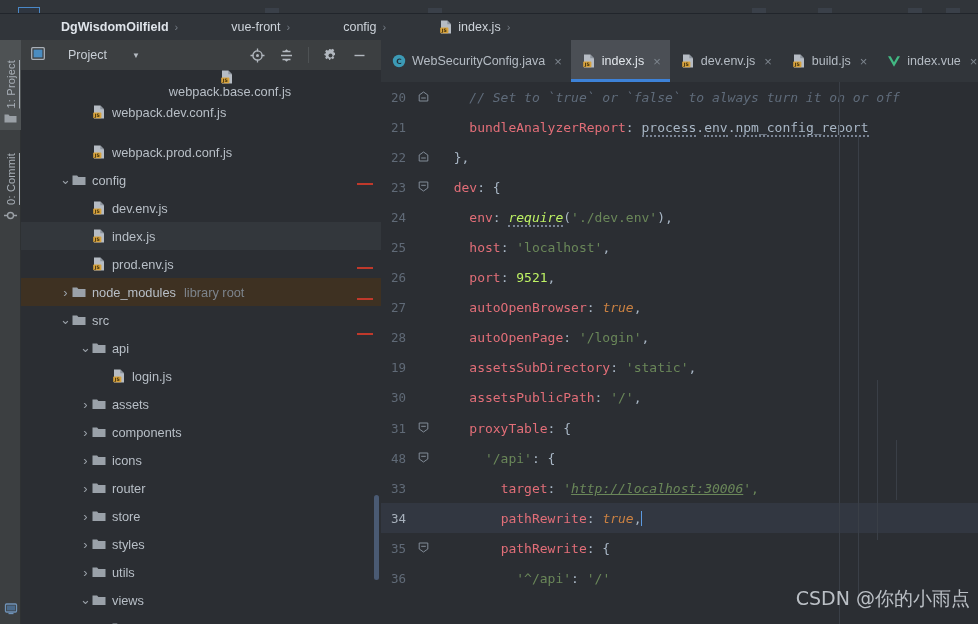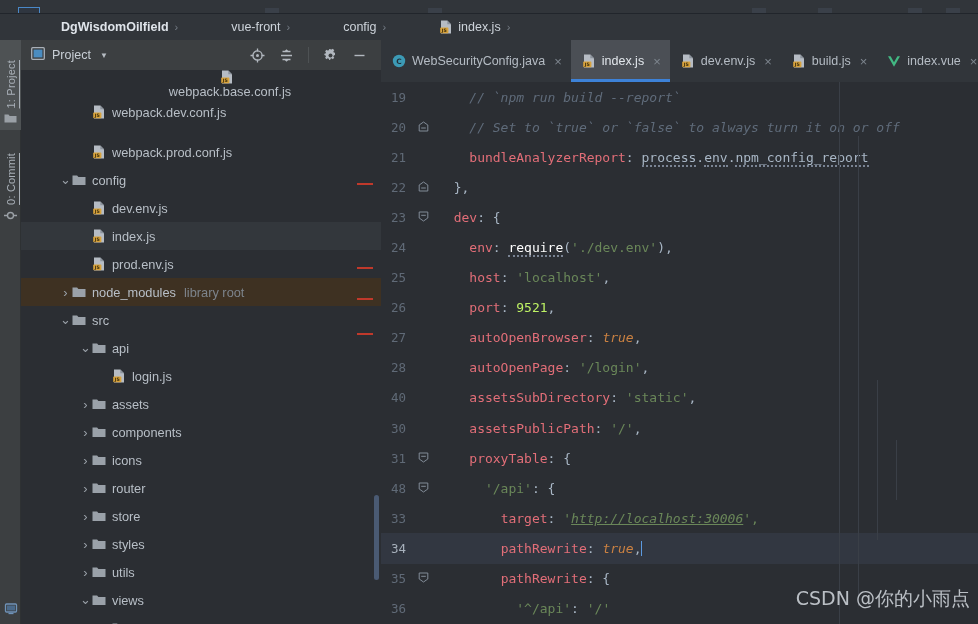--- a/index.html
+++ b/index.html
@@ -78,21 +78,21 @@
     position: absolute; left: 21px; top: 40px; width: 360px; height: 584px;
     background: #3c3f41;
   }
   .pp-header {
     position: absolute; left: 0; top: 0; width: 360px; height: 30px;
     background: #3c3f41;
     display: flex; align-items: center;
     padding: 0 6px 0 10px;
   }
   .pp-title {
-    display: flex; align-items: center; gap: 7px;
+    display: flex; align-items: center; gap: 23px;
     color: #c9cfd6; font-size: 12.5px;
   }
   .pp-caret { color: #b5bbc2; font-size: 8px; margin-left: 2px; }
   .pp-actions {
     margin-left: auto;
     display: flex; align-items: center; gap: 14px;
     padding-right: 8px;
   }
   .pp-act { cursor: default; line-height: 0; }
   .pp-divider {
@@ -193,21 +193,21 @@
     background: #3c4149;
   }
   .indent-guide {
     position: absolute; top: 42px; width: 1px; height: 542px;
     background: #3a3f47;
   }
   .t-prop    { color: #e26e78; }
   .t-str     { color: #6a8759; }
   .t-num     { color: #bef264; }
   .t-com     { color: #5f6b7a; font-style: italic; }
-  .t-fn      { color: #ffffff; }
+  .t-fn      { color: #bef264; font-style: italic; }
   .t-plain   { color: #a9b7c6; }
   .t-true    { color: #cc8242; font-style: italic; }
   .t-link    { color: #6a8759; text-decoration: underline; font-style: italic; }
   .t-squig   { border-bottom: 2px dotted #7a8494; }
   .caret {
     display: inline-block; width: 1px; height: 15px;
     background: #5c9ae0; vertical-align: -3px;
     margin: 0 -1px;
   }
 
@@ -588,40 +588,39 @@
         <div class="tab">
           <span style="line-height: 0;"><svg width="14" height="13" viewBox="0 0 14 13">
               <path d="M1 1.3h2.6L7 7.2l3.4-5.9H13L7 11.7z" fill="#42b883"></path>
             </svg></span>
           <span>index.vue</span>
           <span class="tab-close">×</span>
         </div>
       </div>
     <div class="gutter-line"></div>
     <div class="code-area" id="code-area">
-        <div class="code-row"><span class="ln">19</span><span class="fold"></span><span class="codetext"><span class="t-plain">    </span><span class="t-com">// `npm run build --report`</span></span></div>
         <div class="code-row"><span class="ln">20</span><span class="fold"><svg width="11" height="11" viewBox="0 0 11 11">
               <path d="M1.2 10h8.6V4l-4.3-3-4.3 3z" fill="none" stroke="#828c98" stroke-width="1"></path>
               <path d="M3.2 7h4.6" stroke="#828c98" stroke-width="1"></path>
             </svg></span><span class="codetext"><span class="t-plain">    </span><span class="t-com">// Set to `true` or `false` to always turn it on or off</span></span></div>
         <div class="code-row"><span class="ln">21</span><span class="fold"></span><span class="codetext"><span class="t-plain">    </span><span class="t-prop">bundleAnalyzerReport</span><span class="t-plain">: </span><span class="t-plain t-squig">process</span><span class="t-plain">.</span><span class="t-plain t-squig">env</span><span class="t-plain">.</span><span class="t-plain t-squig">npm_config_report</span></span></div>
         <div class="code-row"><span class="ln">22</span><span class="fold"><svg width="11" height="11" viewBox="0 0 11 11">
               <path d="M1.2 10h8.6V4l-4.3-3-4.3 3z" fill="none" stroke="#828c98" stroke-width="1"></path>
               <path d="M3.2 7h4.6" stroke="#828c98" stroke-width="1"></path>
             </svg></span><span class="codetext"><span class="t-plain">  },</span></span></div>
         <div class="code-row"><span class="ln">23</span><span class="fold"><svg width="11" height="11" viewBox="0 0 11 11">
               <path d="M1.2 1h8.6v6l-4.3 3-4.3-3z" fill="none" stroke="#828c98" stroke-width="1"></path>
               <path d="M3.2 4.3h4.6" stroke="#828c98" stroke-width="1"></path>
             </svg></span><span class="codetext"><span class="t-plain">  </span><span class="t-prop">dev</span><span class="t-plain">: {</span></span></div>
         <div class="code-row"><span class="ln">24</span><span class="fold"></span><span class="codetext"><span class="t-plain">    </span><span class="t-prop">env</span><span class="t-plain">: </span><span class="t-fn t-squig">require</span><span class="t-plain">(</span><span class="t-str">'./dev.env'</span><span class="t-plain">),</span></span></div>
         <div class="code-row"><span class="ln">25</span><span class="fold"></span><span class="codetext"><span class="t-plain">    </span><span class="t-prop">host</span><span class="t-plain">: </span><span class="t-str">'localhost'</span><span class="t-plain">,</span></span></div>
         <div class="code-row"><span class="ln">26</span><span class="fold"></span><span class="codetext"><span class="t-plain">    </span><span class="t-prop">port</span><span class="t-plain">: </span><span class="t-num">9521</span><span class="t-plain">,</span></span></div>
         <div class="code-row"><span class="ln">27</span><span class="fold"></span><span class="codetext"><span class="t-plain">    </span><span class="t-prop">autoOpenBrowser</span><span class="t-plain">: </span><span class="t-true">true</span><span class="t-plain">,</span></span></div>
         <div class="code-row"><span class="ln">28</span><span class="fold"></span><span class="codetext"><span class="t-plain">    </span><span class="t-prop">autoOpenPage</span><span class="t-plain">: </span><span class="t-str">'/login'</span><span class="t-plain">,</span></span></div>
-        <div class="code-row"><span class="ln">40</span><span class="fold"></span><span class="codetext"><span class="t-plain">    </span><span class="t-prop">assetsSubDirectory</span><span class="t-plain">: </span><span class="t-str">'static'</span><span class="t-plain">,</span></span></div>
+        <div class="code-row"><span class="ln">19</span><span class="fold"></span><span class="codetext"><span class="t-plain">    </span><span class="t-prop">assetsSubDirectory</span><span class="t-plain">: </span><span class="t-str">'static'</span><span class="t-plain">,</span></span></div>
         <div class="code-row"><span class="ln">30</span><span class="fold"></span><span class="codetext"><span class="t-plain">    </span><span class="t-prop">assetsPublicPath</span><span class="t-plain">: </span><span class="t-str">'/'</span><span class="t-plain">,</span></span></div>
         <div class="code-row"><span class="ln">31</span><span class="fold"><svg width="11" height="11" viewBox="0 0 11 11">
               <path d="M1.2 1h8.6v6l-4.3 3-4.3-3z" fill="none" stroke="#828c98" stroke-width="1"></path>
               <path d="M3.2 4.3h4.6" stroke="#828c98" stroke-width="1"></path>
             </svg></span><span class="codetext"><span class="t-plain">    </span><span class="t-prop">proxyTable</span><span class="t-plain">: {</span></span></div>
         <div class="code-row"><span class="ln">48</span><span class="fold"><svg width="11" height="11" viewBox="0 0 11 11">
               <path d="M1.2 1h8.6v6l-4.3 3-4.3-3z" fill="none" stroke="#828c98" stroke-width="1"></path>
               <path d="M3.2 4.3h4.6" stroke="#828c98" stroke-width="1"></path>
             </svg></span><span class="codetext"><span class="t-plain">      </span><span class="t-str">'/api'</span><span class="t-plain">: {</span></span></div>
         <div class="code-row"><span class="ln">33</span><span class="fold"></span><span class="codetext"><span class="t-plain">        </span><span class="t-prop">target</span><span class="t-plain">: </span><span class="t-str">'</span><span class="t-link">http://localhost:30006</span><span class="t-str">',</span></span></div>

